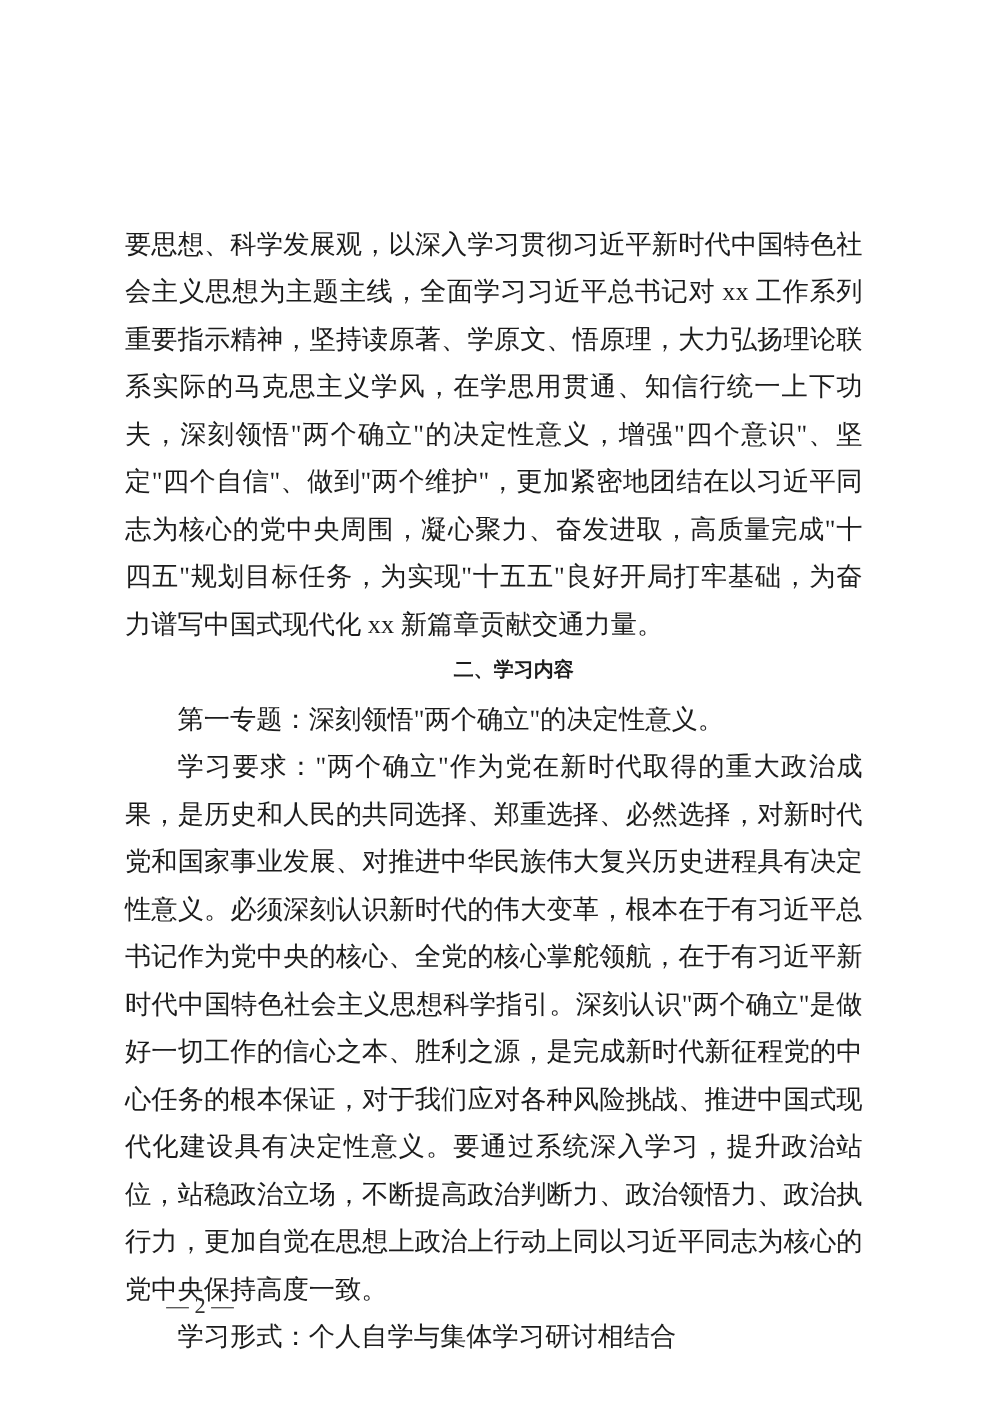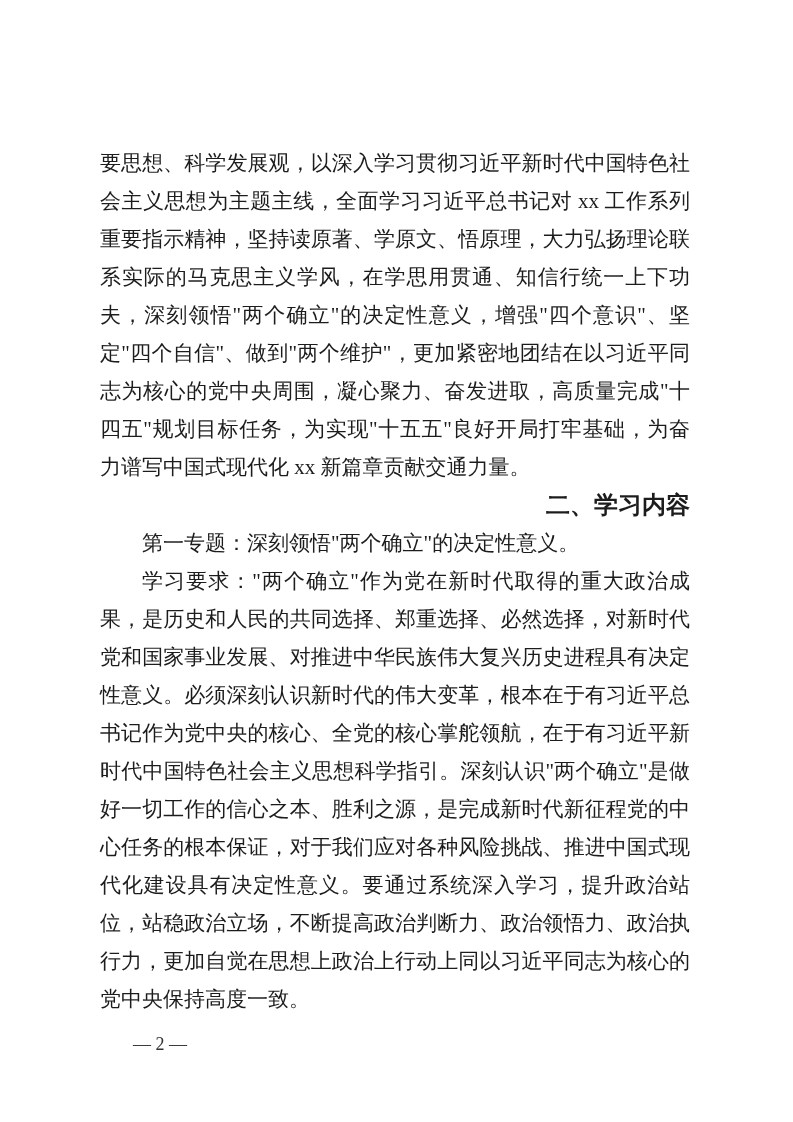--- a/index.html
+++ b/index.html
@@ -28,43 +28,45 @@
     line-height: 38px;
     text-align: justify;
     text-justify: inter-ideograph;
   }
   .para {
     text-indent: 2em;
     margin: 0;
   }
   .para.no-indent {
     text-indent: 0;
+    margin-top: 32px;
   }
   .heading {
     font-family: "Liberation Sans", "DejaVu Sans", sans-serif;
     font-weight: bold;
-    font-size: 24px;
+    font-size: 16px;
     line-height: 38px;
     text-indent: 2em;
     margin: 0;
-    text-align: right;
+    text-align: center;
   }
   .footer {
     position: absolute;
     left: 133px;
     top: 1034px;
     font-size: 18px;
     color: #333333;
     font-family: "Liberation Serif", "DejaVu Serif", serif;
   }
 </style>
 </head>
 <body>
 
 <div class="page">
   <div class="content">
     <p class="para no-indent">要思想、科学发展观，以深入学习贯彻习近平新时代中国特色社会主义思想为主题主线，全面学习习近平总书记对 xx 工作系列重要指示精神，坚持读原著、学原文、悟原理，大力弘扬理论联系实际的马克思主义学风，在学思用贯通、知信行统一上下功夫，深刻领悟"两个确立"的决定性意义，增强"四个意识"、坚定"四个自信"、做到"两个维护"，更加紧密地团结在以习近平同志为核心的党中央周围，凝心聚力、奋发进取，高质量完成"十四五"规划目标任务，为实现"十五五"良好开局打牢基础，为奋力谱写中国式现代化 xx 新篇章贡献交通力量。</p>
     <h2 class="heading">二、学习内容</h2>
     <p class="para">第一专题：深刻领悟"两个确立"的决定性意义。</p>
     <p class="para">学习要求："两个确立"作为党在新时代取得的重大政治成果，是历史和人民的共同选择、郑重选择、必然选择，对新时代党和国家事业发展、对推进中华民族伟大复兴历史进程具有决定性意义。必须深刻认识新时代的伟大变革，根本在于有习近平总书记作为党中央的核心、全党的核心掌舵领航，在于有习近平新时代中国特色社会主义思想科学指引。深刻认识"两个确立"是做好一切工作的信心之本、胜利之源，是完成新时代新征程党的中心任务的根本保证，对于我们应对各种风险挑战、推进中国式现代化建设具有决定性意义。要通过系统深入学习，提升政治站位，站稳政治立场，不断提高政治判断力、政治领悟力、政治执行力，更加自觉在思想上政治上行动上同以习近平同志为核心的党中央保持高度一致。</p>
+    <p class="para">学习形式：个人自学与集体学习研讨相结合</p>
   </div>
   <div class="footer">— 2 —</div>
 </div>
 
 </body></html>

